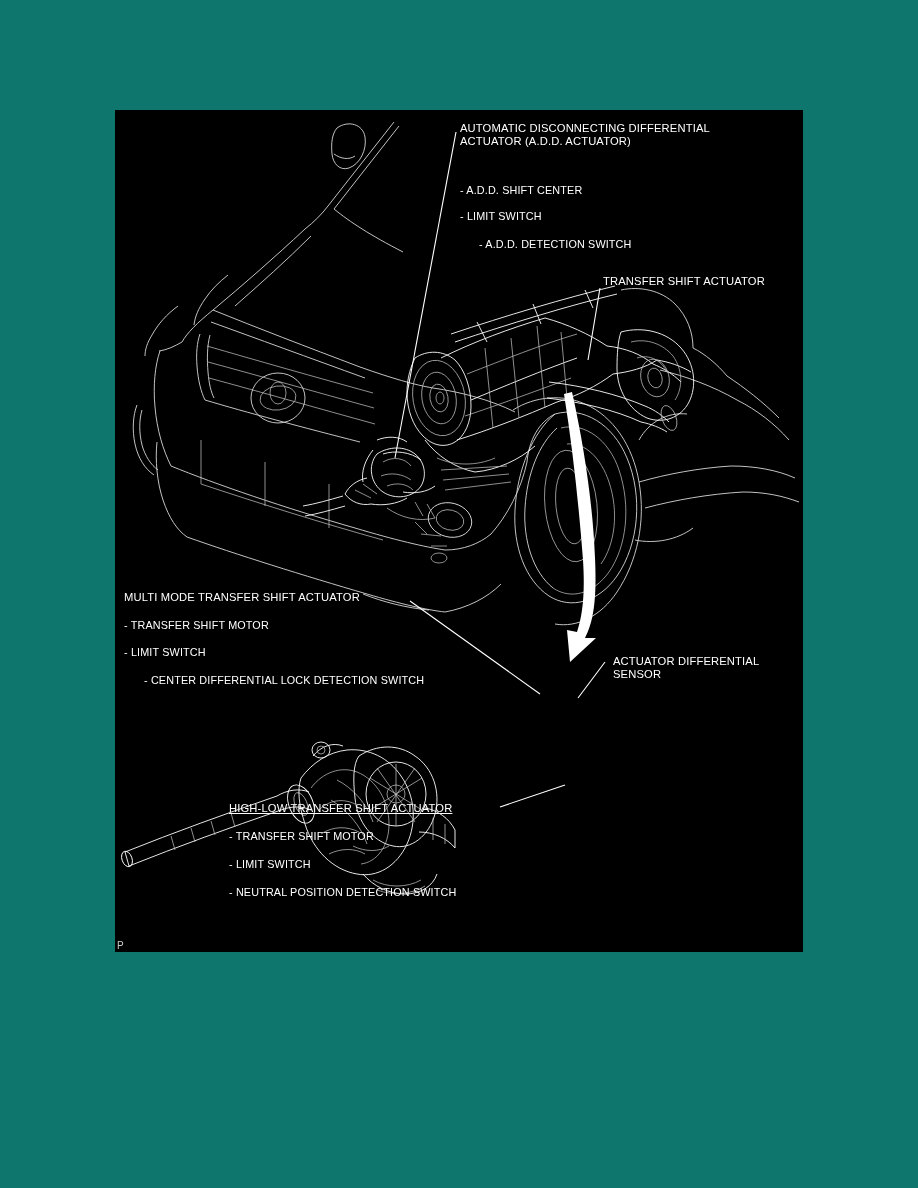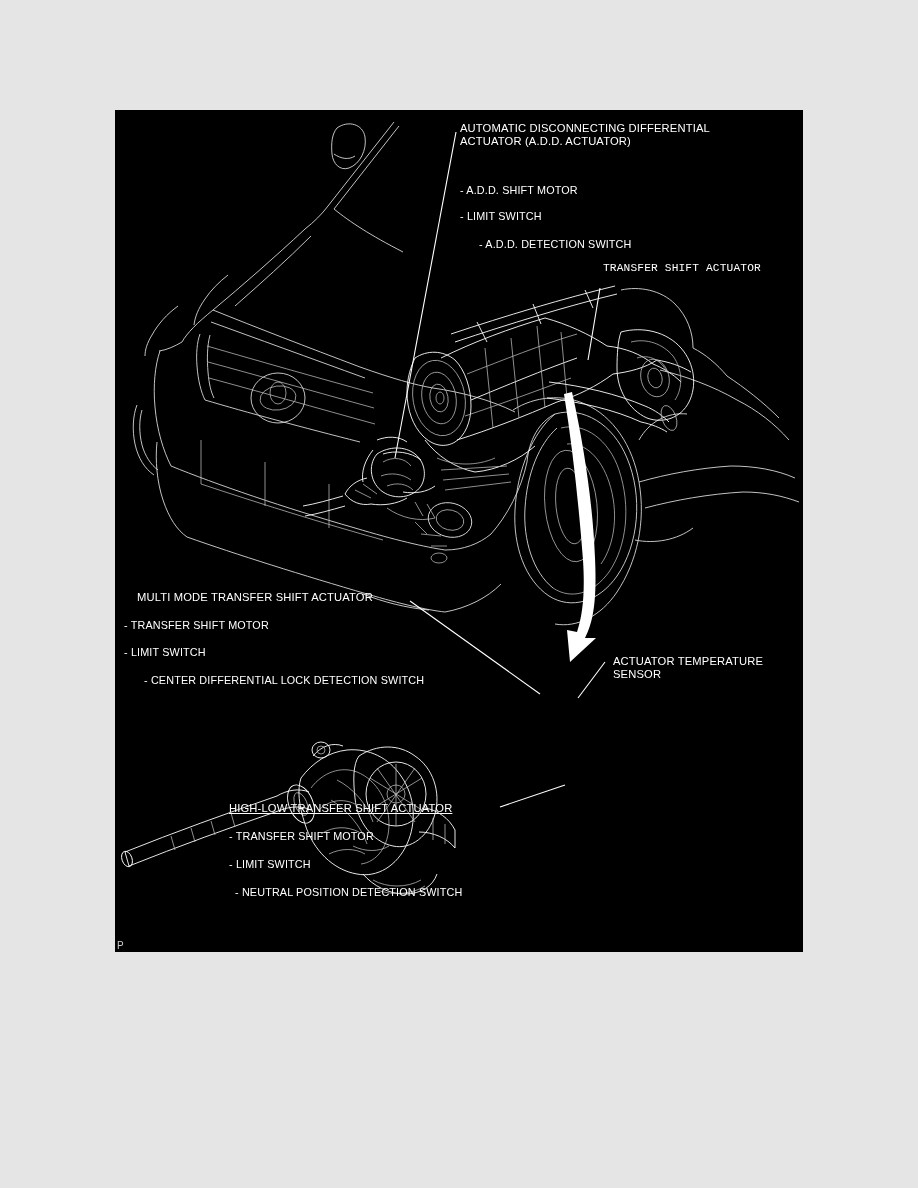--- a/index.html
+++ b/index.html
@@ -11,21 +11,21 @@
   body {
     width: 918px;
     height: 1188px;
     font-family: "Liberation Sans", sans-serif;
     overflow: hidden;
   }
   #page {
     position: relative;
     width: 918px;
     height: 1188px;
-    background: #e5e5e5;
+    background: #0f766e;
   }
   #figure-panel {
     position: absolute;
     left: 115px;
     top: 110px;
     width: 688px;
     height: 842px;
     background: #000000;
     overflow: hidden;
   }
@@ -55,30 +55,30 @@
     bottom: 1px;
     color: #c9c9c9;
     font-family: "Liberation Sans", sans-serif;
     font-size: 10px;
     line-height: 10px;
   }
   .lbl-add-title   { left: 345px; top:  12px; }
   .lbl-add-i1      { left: 345px; top:  74px; }
   .lbl-add-i2      { left: 345px; top: 100px; }
   .lbl-add-i3      { left: 364px; top: 128px; }
-  .lbl-tsa         { left: 488px; top: 152px; font-family: Liberation Mono, monospace; }
-  .lbl-mm-title    { left:   22px; top: 481px; }
+  .lbl-tsa         { left: 488px; top: 165px; }
+  .lbl-mm-title    { left:   9px; top: 481px; }
   .lbl-mm-i1       { left:   9px; top: 509px; }
   .lbl-mm-i2       { left:   9px; top: 536px; }
   .lbl-mm-i3       { left:   9px; top: 564px; margin-left: 20px; }
   .lbl-ats         { left: 498px; top: 545px; }
   .lbl-hl-title    { left: 114px; top: 692px; text-decoration: underline; }
   .lbl-hl-i1       { left: 114px; top: 720px; }
   .lbl-hl-i2       { left: 114px; top: 748px; }
-  .lbl-hl-i3       { left: 120px; top: 776px; }
+  .lbl-hl-i3       { left: 114px; top: 776px; }
 </style>
 </head>
 <body>
 
 <div id="page">
 
   <div id="figure-panel">
 
     <svg id="figure-svg" viewBox="0 0 688 842">
       <defs>
@@ -311,32 +311,32 @@
         <path class="lead" d="M 341 22 L 280 348"></path>
         <path class="lead" d="M 485 178 L 473 250"></path>
         <path class="lead" d="M 295 491 L 425 584"></path>
         <path class="lead" d="M 490 552 L 463 588"></path>
         <path class="lead" d="M 385 697 L 450 675"></path>
       </g>
     </svg>
 
     <div class="callout lbl-add-title">AUTOMATIC DISCONNECTING DIFFERENTIAL
 ACTUATOR (A.D.D. ACTUATOR)</div>
-    <div class="callout sub lbl-add-i1">- A.D.D. SHIFT MOTOR</div>
+    <div class="callout sub lbl-add-i1">- A.D.D. SHIFT CENTER</div>
     <div class="callout sub lbl-add-i2">- LIMIT SWITCH</div>
     <div class="callout sub lbl-add-i3">- A.D.D. DETECTION SWITCH</div>
 
     <div class="callout lbl-tsa">TRANSFER SHIFT ACTUATOR</div>
 
     <div class="callout lbl-mm-title">MULTI MODE TRANSFER SHIFT ACTUATOR</div>
     <div class="callout sub lbl-mm-i1">- TRANSFER SHIFT MOTOR</div>
     <div class="callout sub lbl-mm-i2">- LIMIT SWITCH</div>
     <div class="callout sub lbl-mm-i3">- CENTER DIFFERENTIAL LOCK DETECTION SWITCH</div>
 
-    <div class="callout lbl-ats">ACTUATOR TEMPERATURE
+    <div class="callout lbl-ats">ACTUATOR DIFFERENTIAL
 SENSOR</div>
 
     <div class="callout lbl-hl-title">HIGH-LOW TRANSFER SHIFT ACTUATOR</div>
     <div class="callout sub lbl-hl-i1">- TRANSFER SHIFT MOTOR</div>
     <div class="callout sub lbl-hl-i2">- LIMIT SWITCH</div>
     <div class="callout sub lbl-hl-i3">- NEUTRAL POSITION DETECTION SWITCH</div>
 
     <div class="corner-mark">P</div>
   </div>
 

